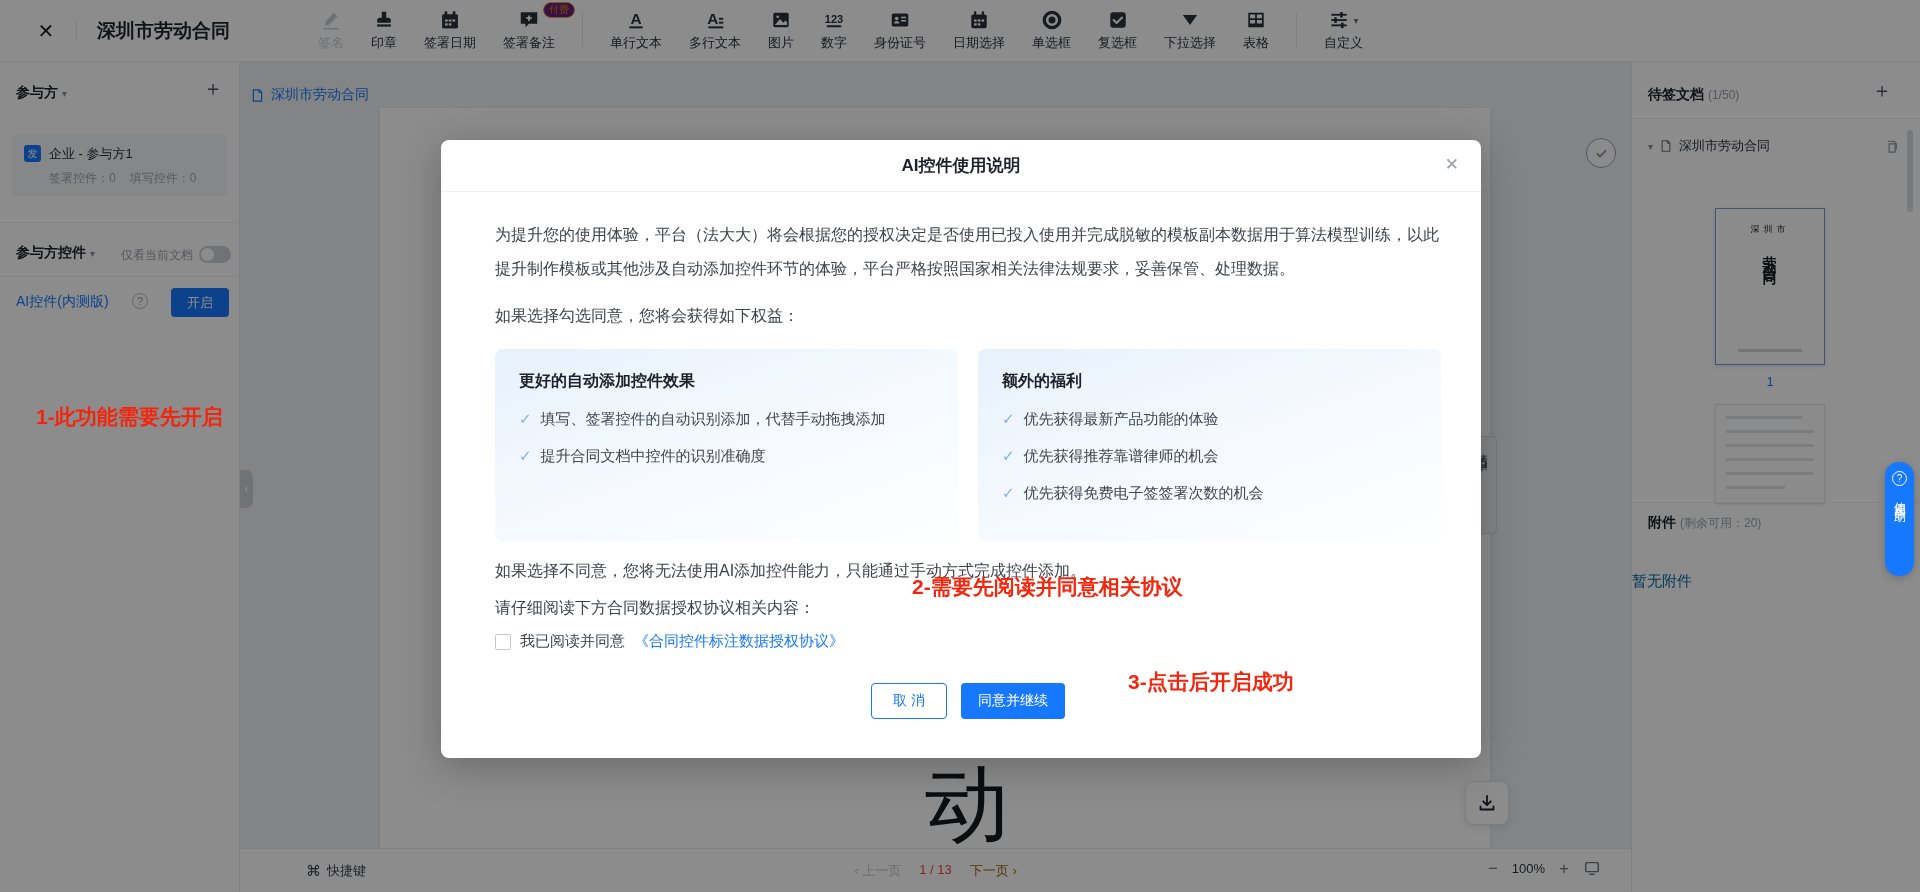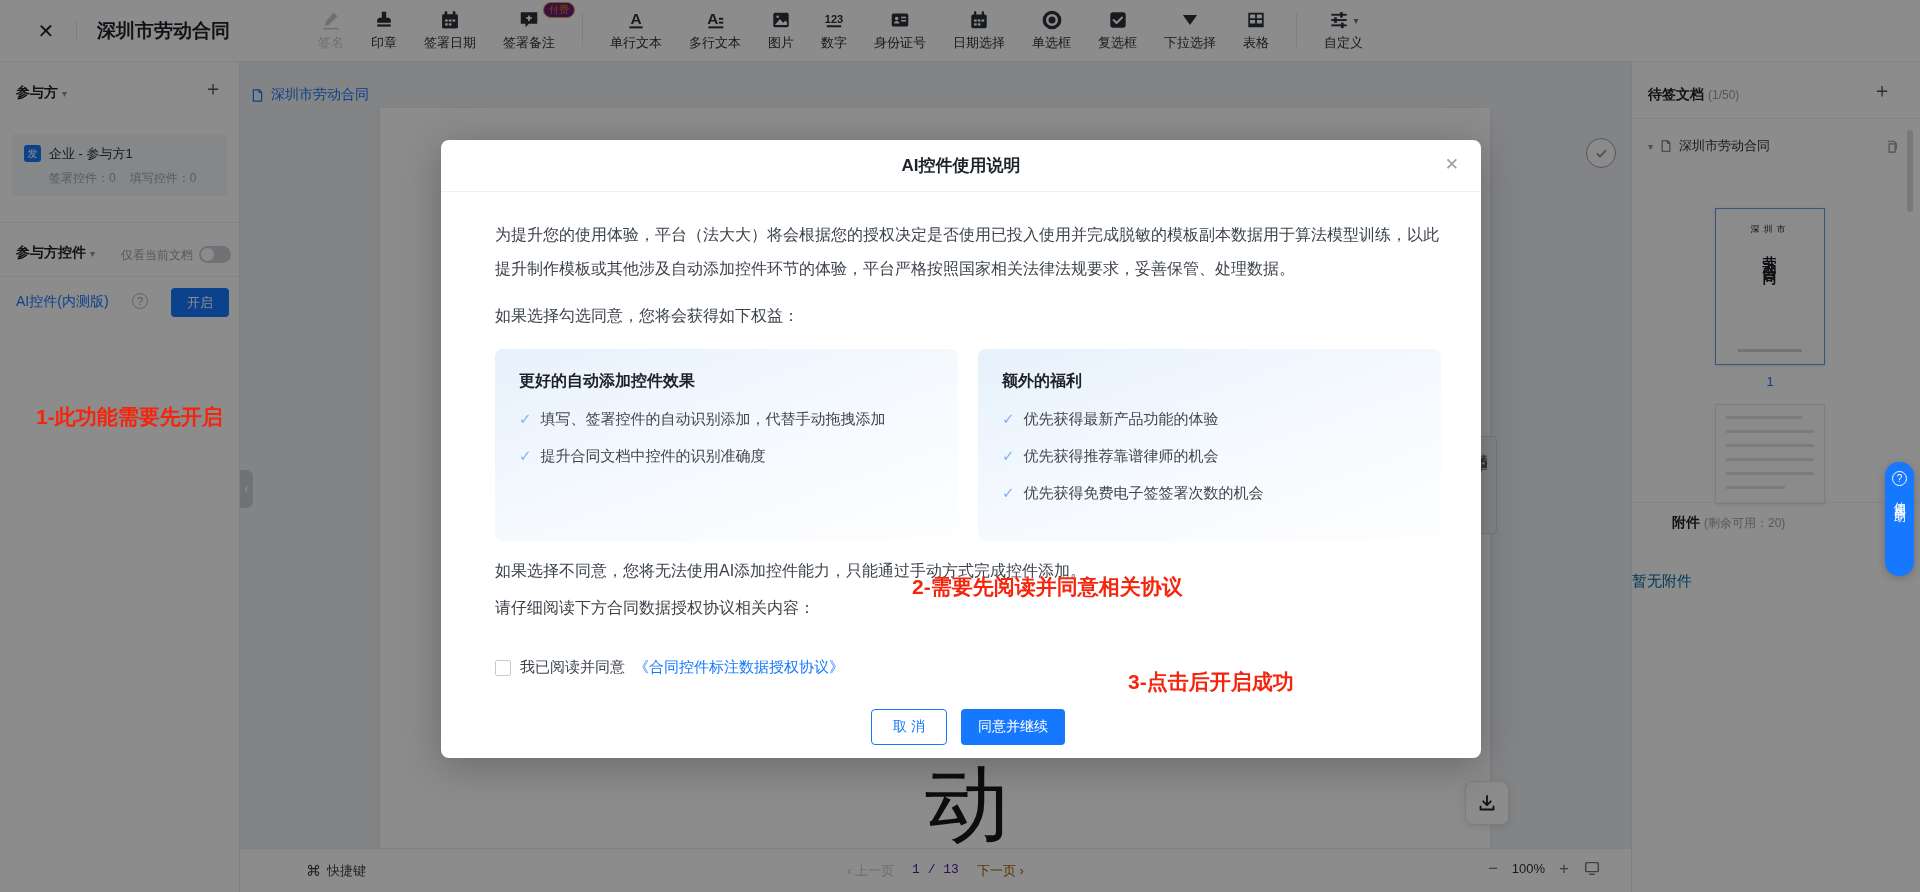--- a/index.html
+++ b/index.html
@@ -74,21 +74,21 @@
     display:flex; align-items:center; justify-content:center; cursor:pointer; z-index:2; }
 
   
   .bottombar { position:absolute; left:0; right:0; bottom:0; height:44px; background:#fff;
     border-top:1px solid #e8eaed; z-index:3; }
   .bb-shortcut { position:absolute; left:66px; top:13px; display:flex; gap:6px; align-items:center;
     font-size:13px; color:#3a3f47; cursor:pointer; }
   .bb-pager { position:absolute; left:0; right:0; top:13px; display:flex; justify-content:center;
     gap:18px; font-size:13px; }
   .bb-prev { color:#c3c7cd; cursor:pointer; }
-  .bb-page { color:#4c1d95;font-family:Liberation Mono, monospace; }
+  .bb-page { color:#ef4444; }
   .bb-next { color:#a16207; cursor:pointer; }
   .bb-zoom { position:absolute; right:30px; top:10px; display:flex; align-items:center; gap:14px; }
   .bb-zoom .zbtn { font-size:17px; color:#6d737c; cursor:pointer; line-height:1; }
   .bb-zoom .zval { font-size:13px; color:#2b313a; }
   .bb-fit { color:#6d737c; cursor:pointer; display:flex; }
 
   
   .sidebar-right { position:absolute; left:1631px; top:62px; width:289px; height:830px; background:#fff;
     border-left:1px solid #e8eaed; z-index:5; }
   .sr-header { position:absolute; left:16px; top:24px; font-size:14px; font-weight:700; color:#1d2129; }
@@ -103,21 +103,21 @@
   .thumb1 .t-row { position:absolute; top:14px; width:100%; text-align:center; font-family:"DejaVu Serif",serif;
     font-size:9px; letter-spacing:4px; color:#222; }
   .thumb1 .t-vert { position:absolute; top:36px; width:100%; display:flex; justify-content:center; }
   .thumb1 .t-vert span { writing-mode:vertical-rl; font-family:"DejaVu Serif",serif; font-size:14px;
     font-weight:700; color:#1a1d22; letter-spacing:5px; }
   .thumb1 .t-cap { position:absolute; bottom:12px; left:20%; width:60%; height:3px; background:#cfd3d8; }
   .thumb-num { position:absolute; left:83px; top:312px; width:110px; text-align:center; font-size:13px; color:#1677ff; }
   .thumb2 { position:absolute; left:83px; top:342px; width:110px; height:100px; background:#fdfdfd;
     border:1px solid #e0e3e7; box-shadow:0 1px 3px rgba(0,0,0,.08); overflow:hidden; cursor:pointer; }
   .thumb2 .ln { height:3px; background:#dfe2e6; margin:11px 10px 0 10px; }
-  .sr-attach-label { position:absolute; left:16px; top:452px; font-size:14px; font-weight:700; color:#1d2129;margin-left:24px; }
+  .sr-attach-label { position:absolute; left:16px; top:452px; font-size:14px; font-weight:700; color:#1d2129; }
   .sr-attach-remain { font-size:12px; color:#9aa0a8; font-weight:400; margin-left:4px; }
   .sr-empty { position:absolute; left:0; top:510px; width:276px; text-align:left; font-size:15px; color:#0369a1; }
   .sr-scroll { position:absolute; left:275px; top:68px; width:6px; height:82px; border-radius:3px; background:#d9dce0; }
 
   
   .dim { position:absolute; inset:0; background:rgba(0,0,0,.45); z-index:50; }
 
   
   .modal { position:absolute; left:441px; top:140px; width:1040px; height:618px; background:#fff;
     border-radius:8px; box-shadow:0 8px 40px rgba(0,0,0,.25); z-index:60; }
@@ -129,21 +129,21 @@
   .m-para { font-size:16px; color:#3d434b; line-height:34px; }
   .m-intro { margin-top:20px; font-size:16px; color:#3d434b; }
   .m-panels { margin-top:22px; display:flex; gap:20px; align-items:stretch; }
   .m-panel { flex:1; border-radius:8px; padding:22px 24px; min-height:168px;
     background:linear-gradient(160deg,#e7f1fc 0%,#f6fafe 55%,#fdfeff 100%); }
   .m-panel-title { font-size:16px; font-weight:700; color:#1d2129; margin-bottom:16px; }
   .m-item { display:flex; gap:9px; font-size:15px; color:#40464e; line-height:22px; margin-bottom:15px; }
   .m-item .chk { color:#85aef2; font-weight:700; font-size:15px; }
   .m-note { margin-top:20px; font-size:16px; color:#3d434b; }
   .m-read { margin-top:16px; font-size:16px; color:#3d434b; }
-  .m-agree { margin-top:39px; display:flex; align-items:center; gap:9px; font-size:15px; color:#3d434b; }
+  .m-agree { margin-top:13px; display:flex; align-items:center; gap:9px; font-size:15px; color:#3d434b; }
   .m-checkbox { width:16px; height:16px; border:1px solid #c6cad0; border-radius:2px; background:#fff; cursor:pointer; flex:none; }
   .m-link { color:#1677ff; cursor:pointer; }
   .m-footer { margin-top:32px; display:flex; justify-content:center; gap:14px; }
   .m-btn-cancel { width:76px; height:36px; border:1px solid #1677ff; border-radius:4px; background:#fff;
     color:#1677ff; font-size:14px; display:flex; align-items:center; justify-content:center; cursor:pointer; }
   .m-btn-ok { height:36px; padding:0 17px; border-radius:4px; background:#1677ff; color:#fff;
     font-size:14px; display:flex; align-items:center; justify-content:center; cursor:pointer; }
 
   
   .annot-arrows { position:absolute; inset:0; z-index:70; pointer-events:none; }

